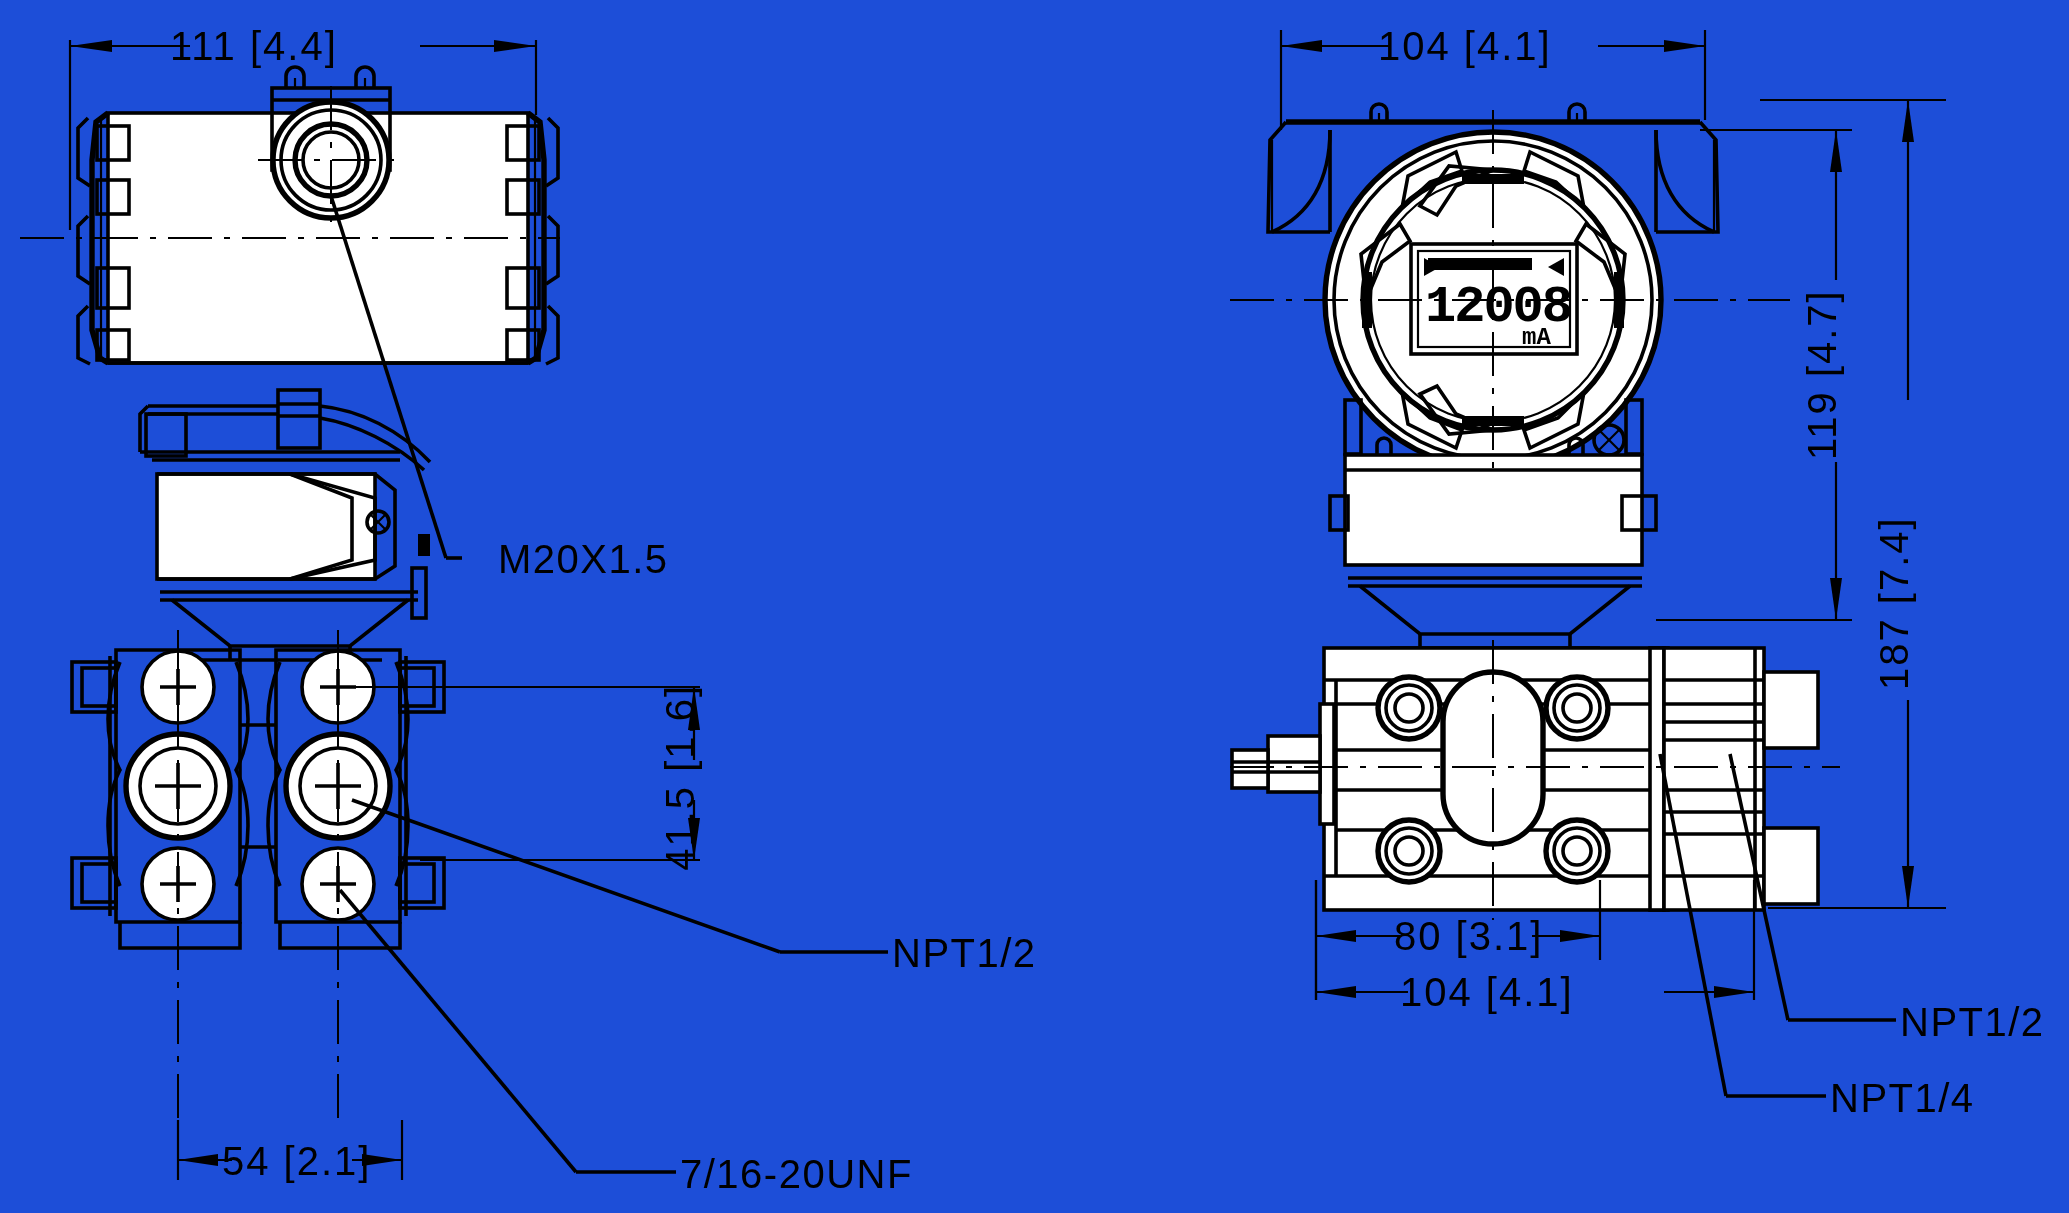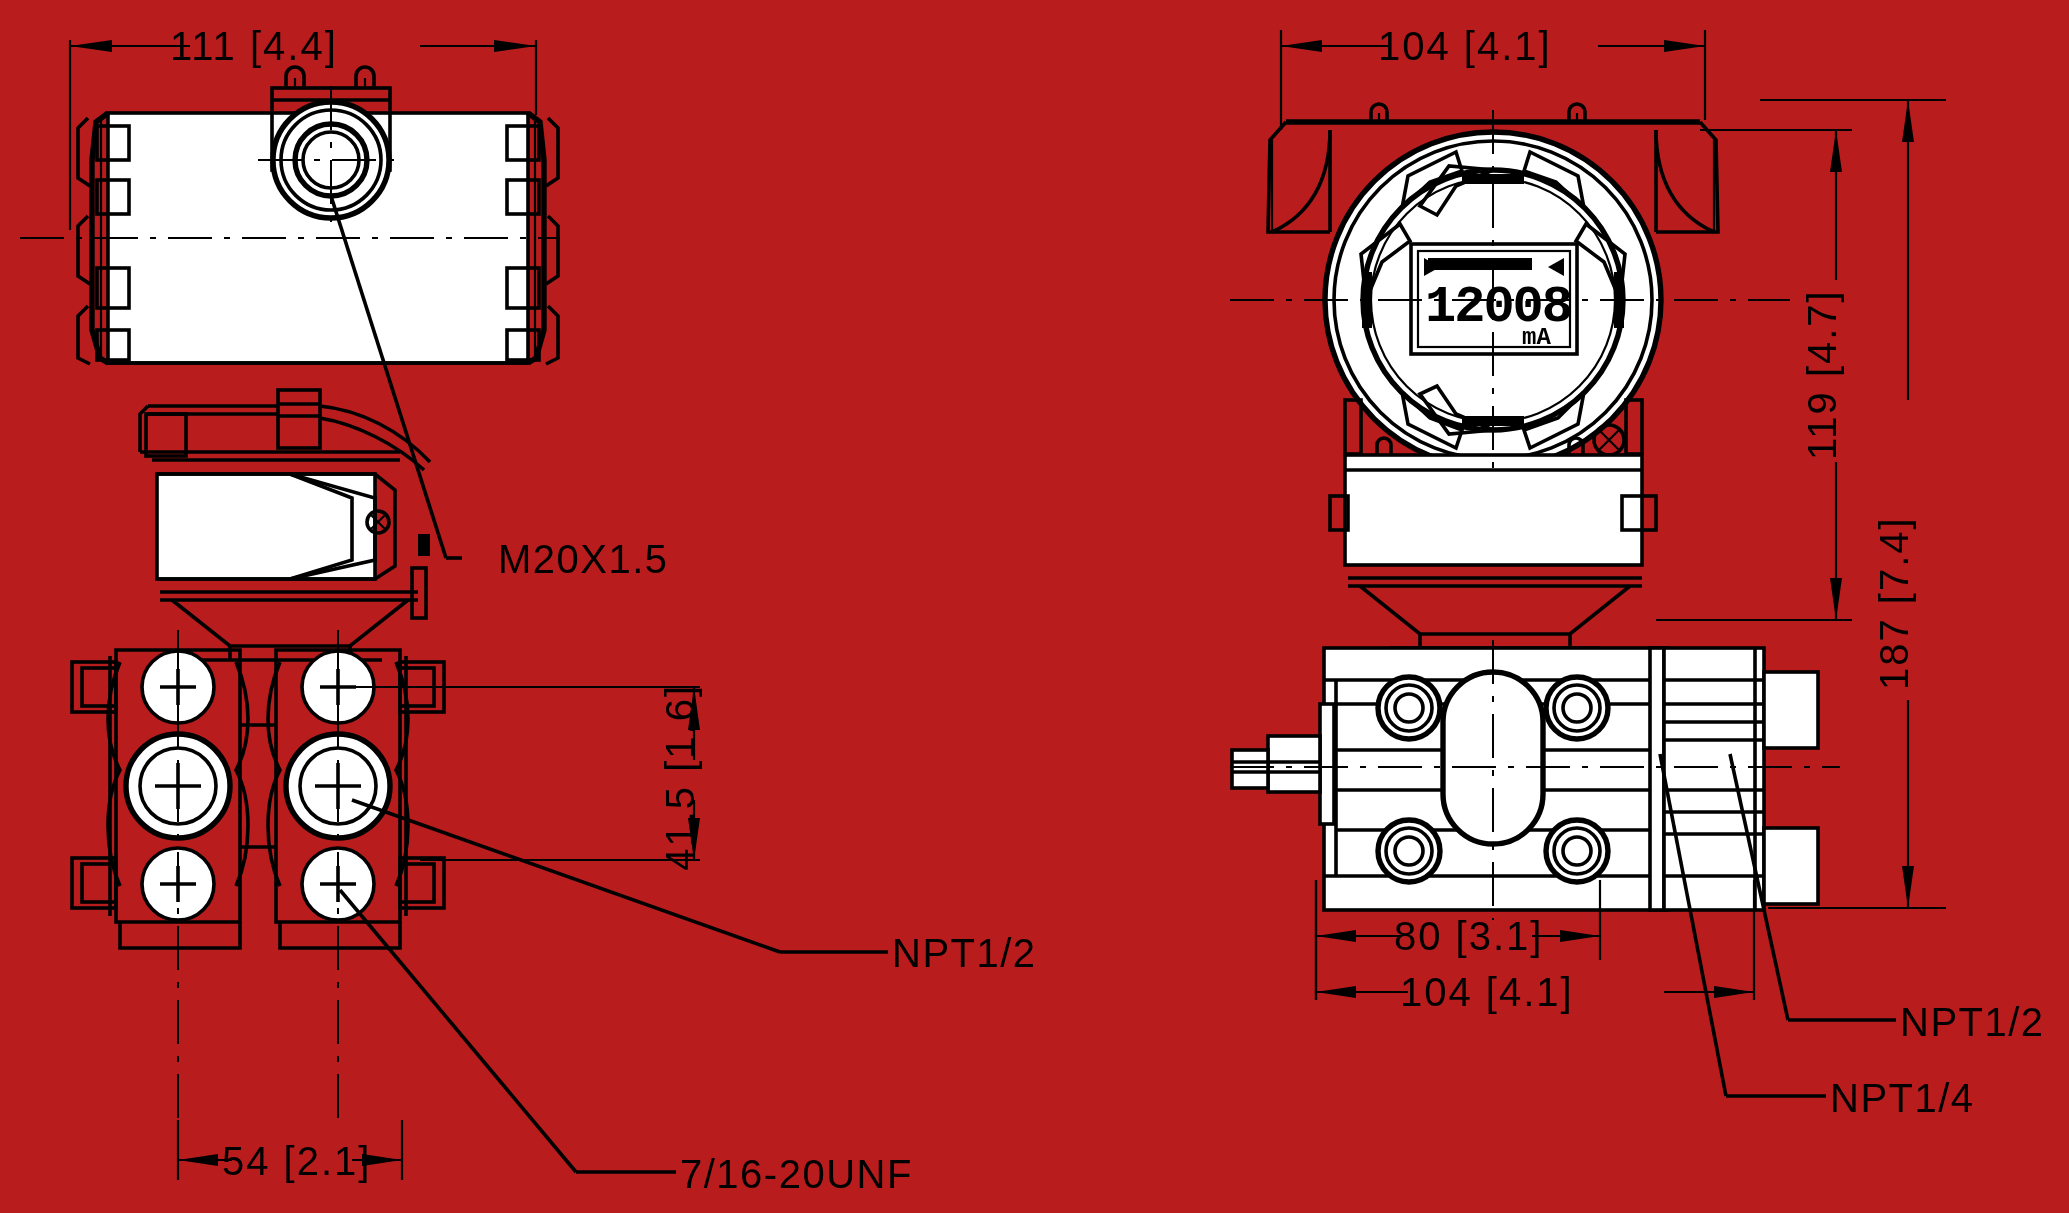--- a/index.html
+++ b/index.html
@@ -5,21 +5,21 @@
 <style>
   html,body{margin:0;padding:0;background:#ffffff;}
   body{
     width:2069px;height:1213px;
     font-family:"Liberation Sans", sans-serif;
     overflow:hidden;
     position:relative;
   }
   #drawing-root{
     position:absolute;left:0;top:0;width:2069px;height:1213px;
-    background:#b91c1c;
+    background:#1d4ed8;
   }
   svg#cad{display:block;width:2069px;height:1213px;}
   .dimtext{
     font-family:"Liberation Sans", sans-serif;
     font-size:40px;
     letter-spacing:2px;
     fill:#000;
     stroke:none;
   }
   .leadtext{

